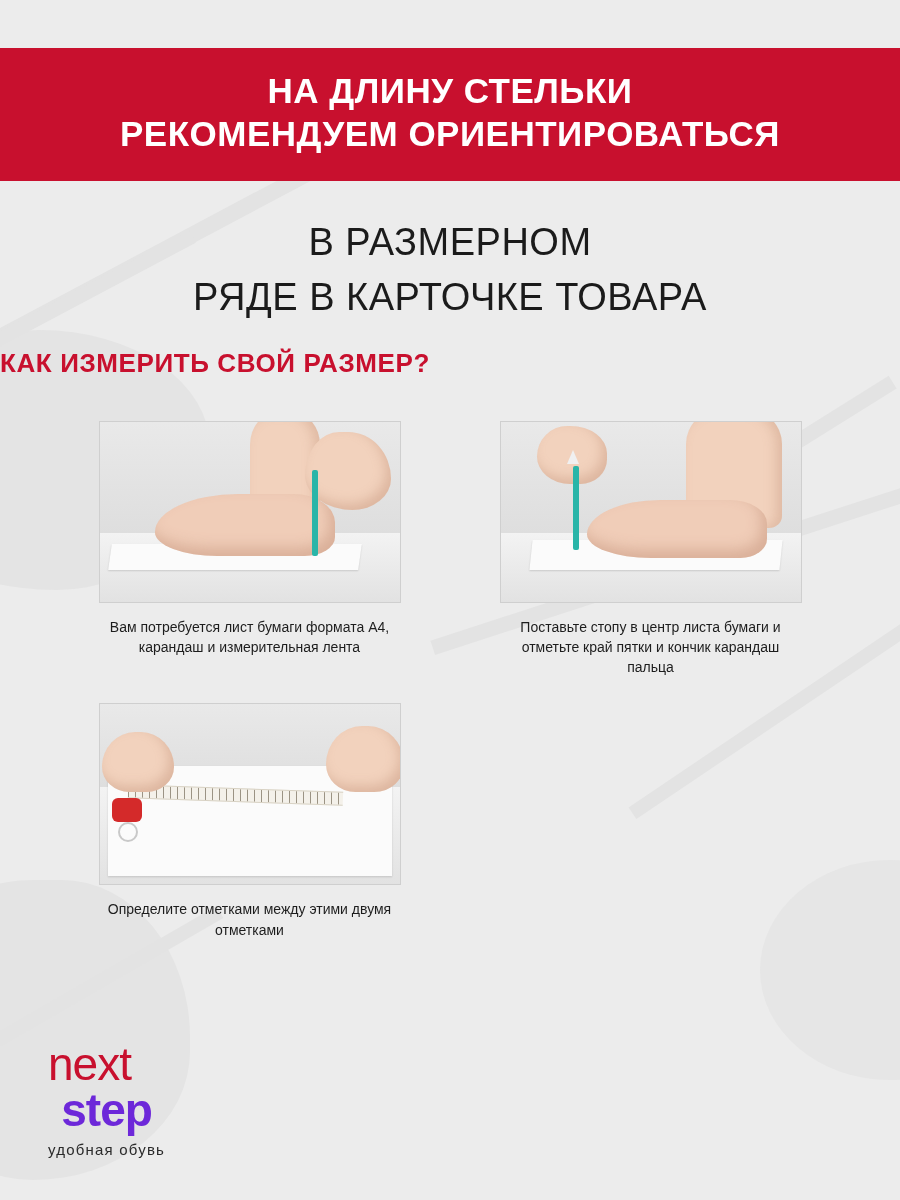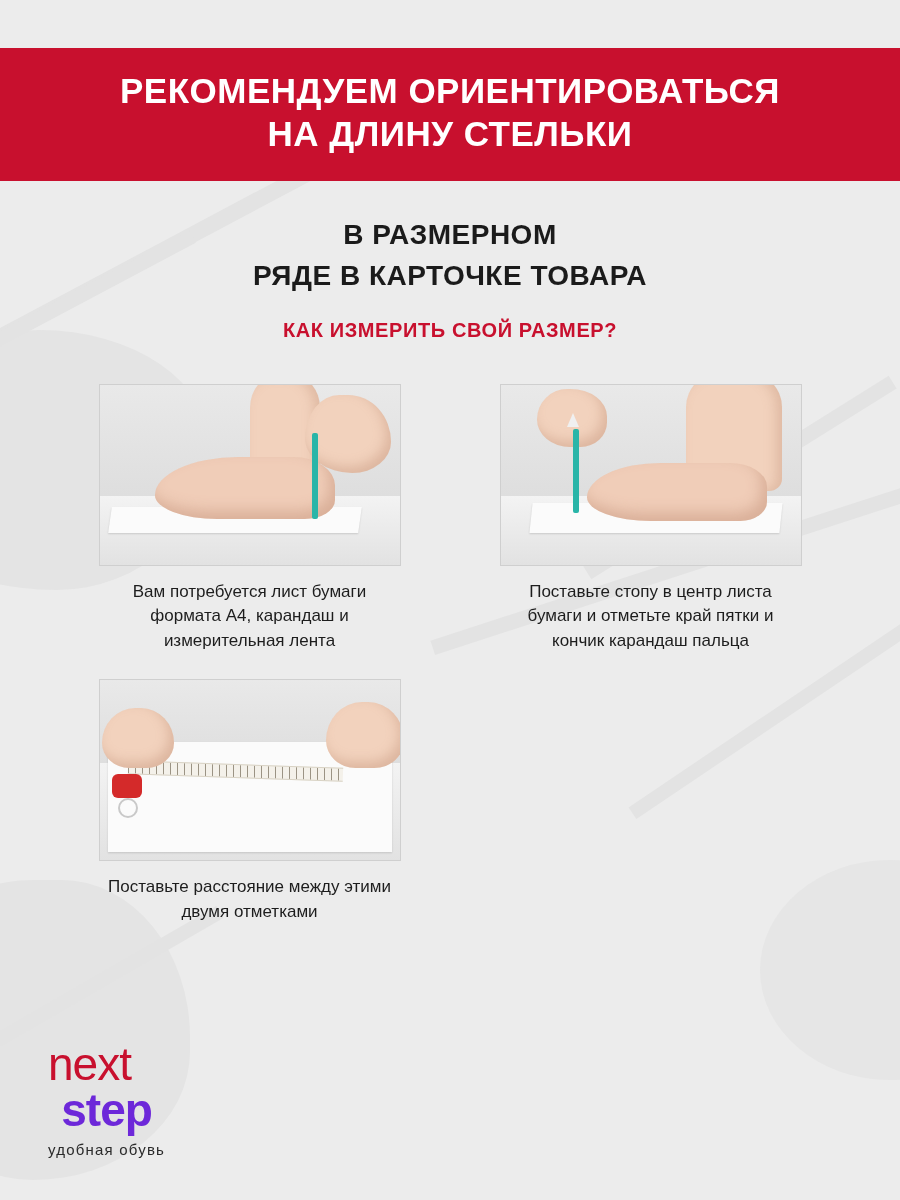--- a/index.html
+++ b/index.html
@@ -74,32 +74,32 @@
     text-transform: uppercase;
   }
 
   .headline {
     position: relative;
     text-align: center;
     color: #1b1b1b;
     margin-top: 34px;
   }
   .headline-line {
-    font-size: 28px;
-    font-weight: bold;
+    font-size: 38px;
+    font-weight: normal;
     line-height: 1.45;
     letter-spacing: 0.5px;
     text-transform: uppercase;
   }
 
   .subhead {
     position: relative;
-    text-align: center;
+    text-align: left;
     color: #c8102e;
-    font-size: 20px;
+    font-size: 26px;
     font-weight: bold;
     margin-top: 22px;
     letter-spacing: 0.6px;
     text-transform: uppercase;
   }
 
   .steps {
     position: relative;
     margin: 42px auto 0 auto;
     width: 760px;
@@ -117,21 +117,21 @@
     width: 300px;
     height: 180px;
     position: relative;
     overflow: hidden;
     background: #dcdcdc;
     border: 1px solid #cfcfcf;
   }
   .step-caption {
     margin-top: 14px;
     text-align: center;
-    font-size: 17px;
+    font-size: 14px;
     line-height: 1.45;
     color: #1d1d1d;
     max-width: 300px;
   }
 
   
   .pwall {
     position: absolute;
     left: 0; right: 0; top: 0;
     height: 62%;
@@ -235,22 +235,22 @@
     <div class="blob3"></div>
     <div class="band b1"></div>
     <div class="band b2"></div>
     <div class="band b3"></div>
     <div class="band b4"></div>
     <div class="band b5"></div>
     <div class="band b6"></div>
   </div>
 
   <div class="banner">
+    <div class="banner-line">НА ДЛИНУ СТЕЛЬКИ</div>
     <div class="banner-line">РЕКОМЕНДУЕМ ОРИЕНТИРОВАТЬСЯ</div>
-    <div class="banner-line">НА ДЛИНУ СТЕЛЬКИ</div>
   </div>
 
   <div class="headline">
     <div class="headline-line">В РАЗМЕРНОМ</div>
     <div class="headline-line">РЯДЕ В КАРТОЧКЕ ТОВАРА</div>
   </div>
 
   <div class="subhead">КАК ИЗМЕРИТЬ СВОЙ РАЗМЕР?</div>
 
   <div class="steps">
@@ -286,21 +286,21 @@
       <div class="photo">
         <div class="pwall" style="height:46%;"></div>
         <div class="ptable" style="height:54%;"></div>
         <div class="paper" style="left:8px; top:62px; width:284px; height:110px;"></div>
         <div class="tape" style="left:28px; top:84px; width:215px; height:12px; transform:rotate(2deg);"></div>
         <div class="tape-case" style="left:12px; top:94px; width:30px; height:24px;"></div>
         <div class="tape-ring" style="left:18px; top:118px;"></div>
         <div class="hand" style="left:2px; top:28px; width:72px; height:60px;"></div>
         <div class="hand" style="left:226px; top:22px; width:78px; height:66px;"></div>
       </div>
-      <div class="step-caption">Поставьте расстояние между этими двумя отметками</div>
+      <div class="step-caption">Определите отметками между этими двумя отметками</div>
     </div>
 
 
   </div>
 
   <div class="footer">
     <div class="logo">
       <span class="next">next</span><span class="step">step</span>
     </div>
     <div class="logo-sub">удобная  обувь</div>

